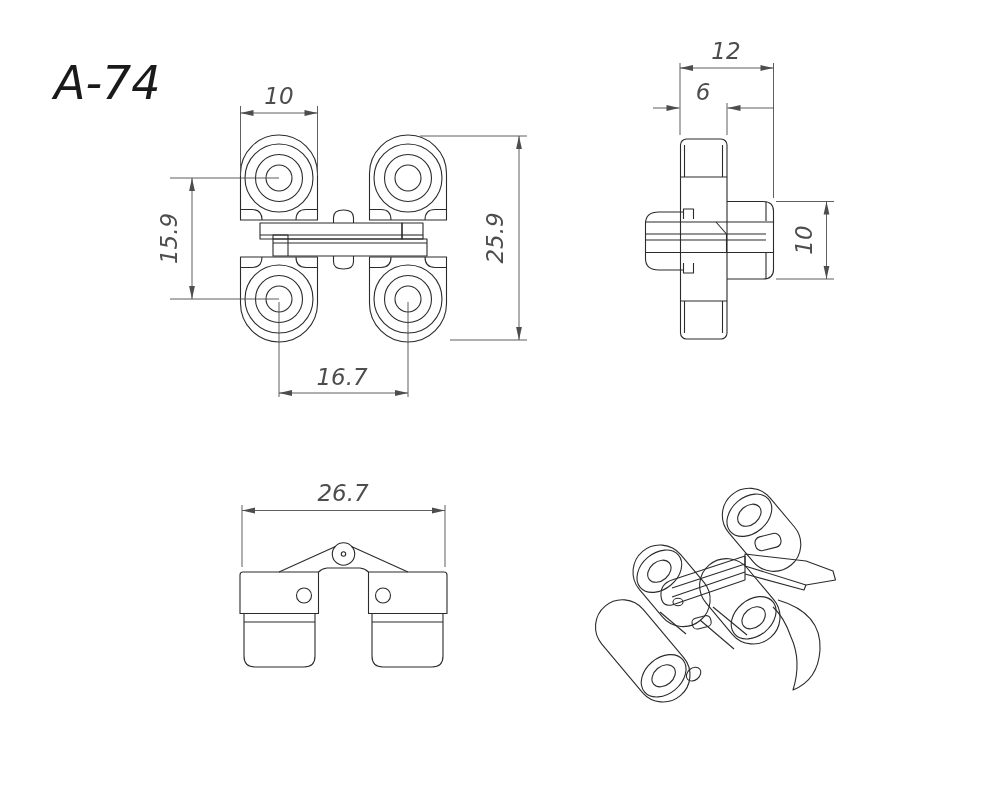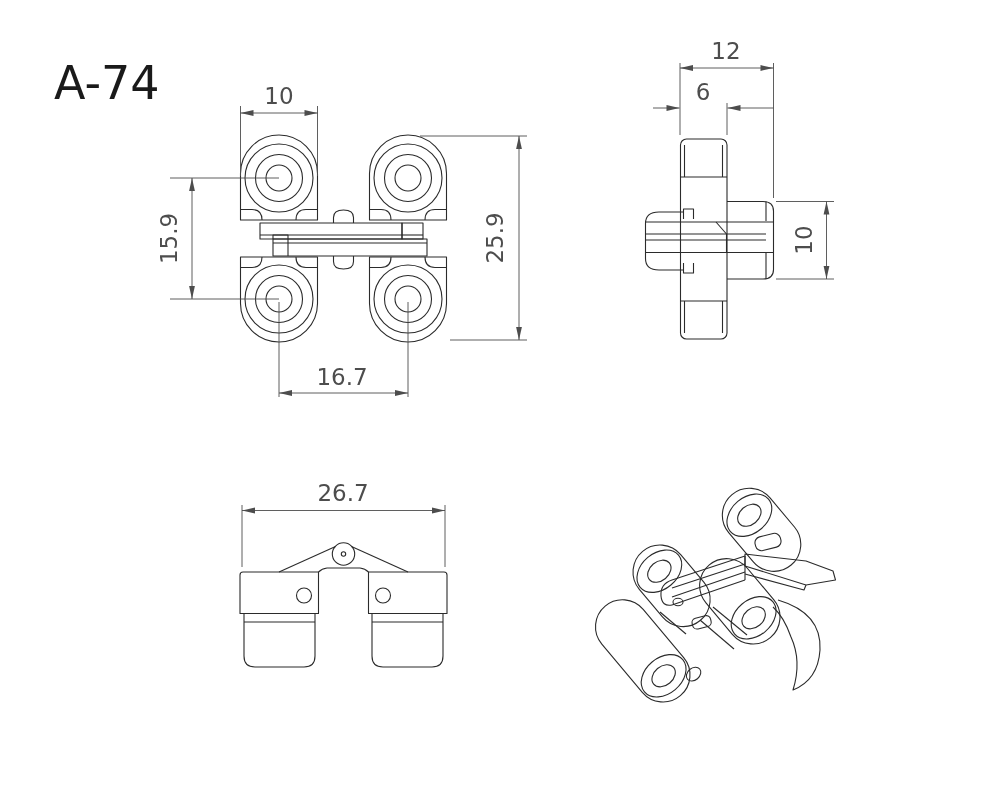--- a/index.html
+++ b/index.html
@@ -1,21 +1,21 @@
 <!DOCTYPE html>
 <html style="--line-color: #2b2b2b; --dim-color: #4d4d4d; --bg-color: #ffffff;"><head>
 <meta charset="utf-8">
 <style>
   :root{
     --line-color:#2b2b2b;
     --dim-color:#4d4d4d;
     --bg-color:#ffffff;
   }
   html,body{margin:0;padding:0;background:var(--bg-color);}
-  .canvas{width:999px;height:806px;position:relative;background:var(--bg-color);overflow:hidden;}
+  .canvas{width:999px;height:806px;position:relative;background:var(--bg-color);overflow:hidden;font-style:italic;}
   svg{display:block;}
   .part{stroke:var(--line-color);fill:none;stroke-width:1.1;stroke-linejoin:round;stroke-linecap:butt;}
   .dim{stroke:var(--dim-color);fill:none;stroke-width:0.9;}
   .dimtext{font-family:"DejaVu Sans",sans-serif;font-size:23px;fill:var(--dim-color);}
   .titletext{font-family:"DejaVu Sans",sans-serif;font-size:46px;fill:#1a1a1a;}
 </style>
 </head>
 <body>
 
 <div class="canvas">

